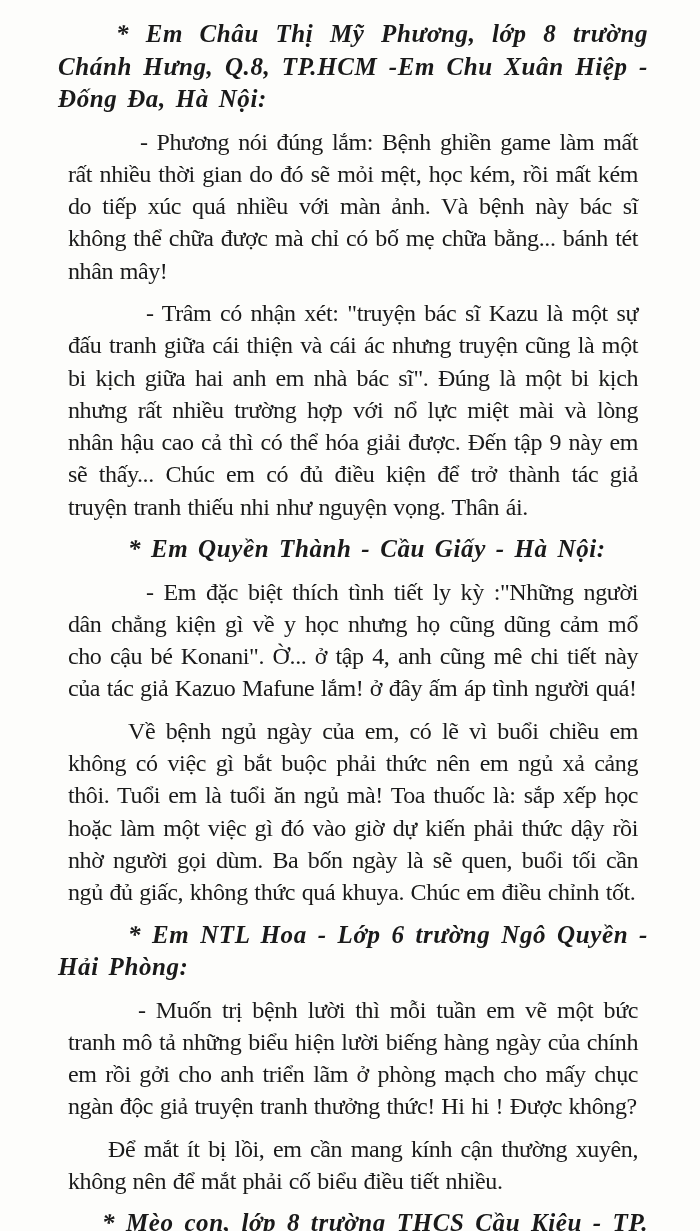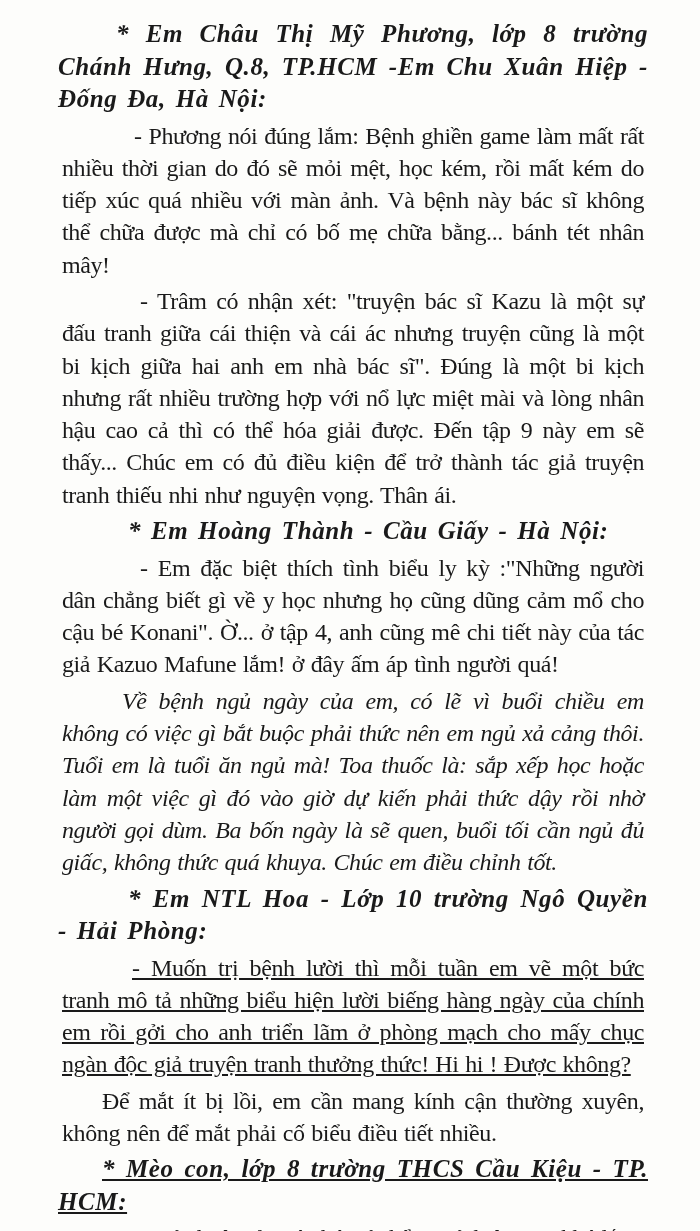--- a/index.html
+++ b/index.html
@@ -27,55 +27,55 @@
       text-align-last: left;
       letter-spacing: 0.6px;
       word-spacing: 3px;
     }
     .heading.indent { text-indent: 58px; }
     .heading.indent-lg { text-indent: 70px; }
     .heading.indent-md { text-indent: 44px; text-decoration: underline; }
     .para {
       font-size: 24px;
       line-height: 32.3px;
-      margin: 4px;
+      margin: 10px;
       text-align: justify;
       letter-spacing: -0.4px;
       word-spacing: 1px;
       transform-origin: left top;
     }
     .para.ind1 { text-indent: 72px; }
     .para.ind3 { text-indent: 78px; font-family: Liberation Serif, serif; }
-    .para.ind4 { text-indent: 60px; font-style: italic; }
+    .para.ind4 { text-indent: 60px; }
     .para.ind5 { text-indent: 40px; }
-    .para.ind6 { text-indent: 70px; text-decoration: underline; }
+    .para.ind6 { text-indent: 70px; }
   </style>
 </head>
 <body>
 
 <div class="page">
   <div class="column">
 
     <section>
       <h2 class="heading indent">* Em Châu Thị Mỹ Phương, lớp 8 trường Chánh Hưng, Q.8, TP.HCM -Em Chu Xuân Hiệp - Đống Đa, Hà Nội:</h2>
       <p class="para ind1">- Phương nói đúng lắm: Bệnh ghiền game làm mất rất nhiều thời gian do đó sẽ mỏi mệt, học kém, rồi mất kém do tiếp xúc quá nhiều với màn ảnh. Và bệnh này bác sĩ không thể chữa được mà chỉ có bố mẹ chữa bằng... bánh tét nhân mây!</p>
     </section>
 
     <section>
       <p class="para ind3">- Trâm có nhận xét: "truyện bác sĩ Kazu là một sự đấu tranh giữa cái thiện và cái ác nhưng truyện cũng là một bi kịch giữa hai anh em nhà bác sĩ". Đúng là một bi kịch nhưng rất nhiều trường hợp với nổ lực miệt mài và lòng nhân hậu cao cả thì có thể hóa giải được. Đến tập 9 này em sẽ thấy... Chúc em có đủ điều kiện để trở thành tác giả truyện tranh thiếu nhi như nguyện vọng. Thân ái.</p>
     </section>
 
     <section>
-      <h2 class="heading indent-lg">* Em Hoàng Thành - Cầu Giấy - Hà Nội:</h2>
-      <p class="para ind3">- Em đặc biệt thích tình biểu ly kỳ :"Những người dân chẳng biết gì về y học nhưng họ cũng dũng cảm mổ cho cậu bé Konani". Ờ... ở tập 4, anh cũng mê chi tiết này của tác giả Kazuo Mafune lắm! ở đây ấm áp tình người quá!</p>
+      <h2 class="heading indent-lg">* Em Quyền Thành - Cầu Giấy - Hà Nội:</h2>
+      <p class="para ind3">- Em đặc biệt thích tình tiết ly kỳ :"Những người dân chẳng kiện gì về y học nhưng họ cũng dũng cảm mổ cho cậu bé Konani". Ờ... ở tập 4, anh cũng mê chi tiết này của tác giả Kazuo Mafune lắm! ở đây ấm áp tình người quá!</p>
       <p class="para ind4">Về bệnh ngủ ngày của em, có lẽ vì buổi chiều em không có việc gì bắt buộc phải thức nên em ngủ xả cảng thôi. Tuổi em là tuổi ăn ngủ mà! Toa thuốc là: sắp xếp học hoặc làm một việc gì đó vào giờ dự kiến phải thức dậy rồi nhờ người gọi dùm. Ba bốn ngày là sẽ quen, buổi tối cần ngủ đủ giấc, không thức quá khuya. Chúc em điều chỉnh tốt.</p>
     </section>
 
     <section>
-      <h2 class="heading indent-lg">* Em NTL Hoa - Lớp 10 trường Ngô Quyền - Hải Phòng:</h2>
+      <h2 class="heading indent-lg">* Em NTL Hoa - Lớp 6 trường Ngô Quyền - Hải Phòng:</h2>
       <p class="para ind6">- Muốn trị bệnh lười thì mỗi tuần em vẽ một bức tranh mô tả những biểu hiện lười biếng hàng ngày của chính em rồi gởi cho anh triển lãm ở phòng mạch cho mấy chục ngàn độc giả truyện tranh thưởng thức! Hi hi ! Được không?</p>
       <p class="para ind5">Để mắt ít bị lồi, em cần mang kính cận thường xuyên, không nên để mắt phải cố biểu điều tiết nhiều.</p>
     </section>
 
     <section>
       <h2 class="heading indent-md">* Mèo con, lớp 8 trường THCS Cầu Kiệu - TP. HCM:</h2>
       <p class="para ind3">- Kỹ thuật của các bác sĩ thẩm mỹ hiện nay khá lắm! Tất nhiên khó có thể nhẵn mịn hoàn toàn nhưng vết</p>
     </section>
 
   </div>

